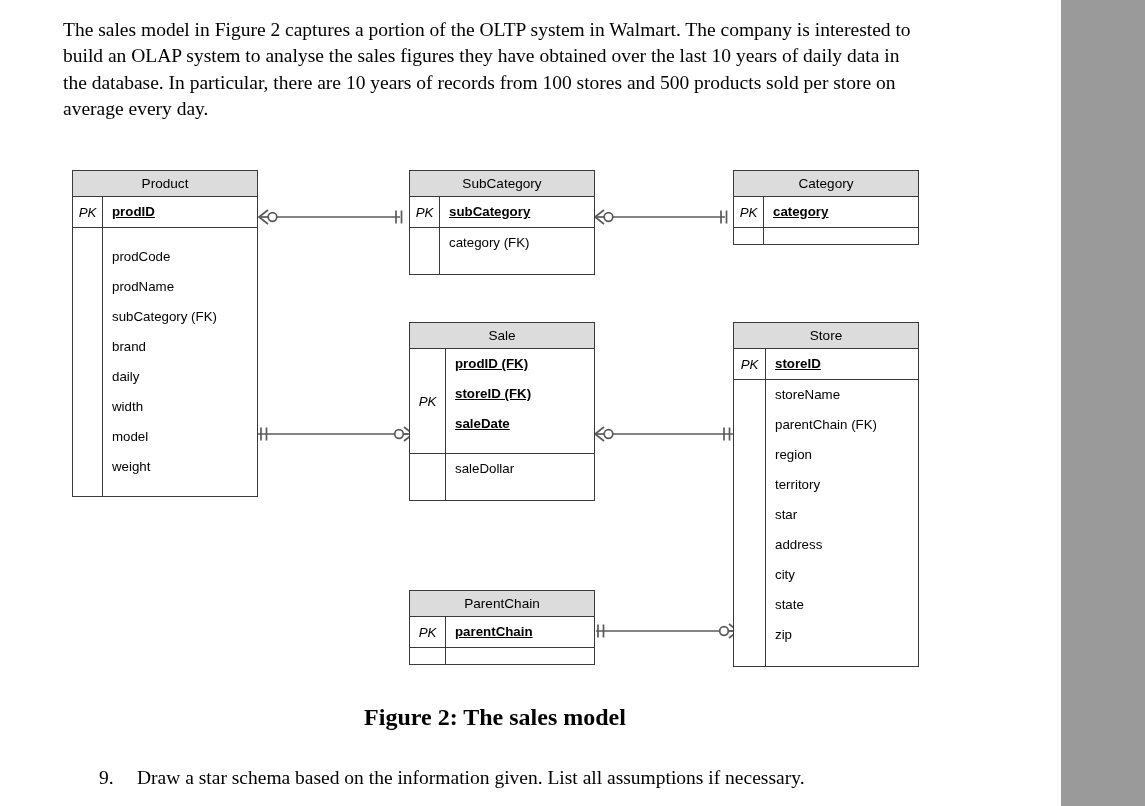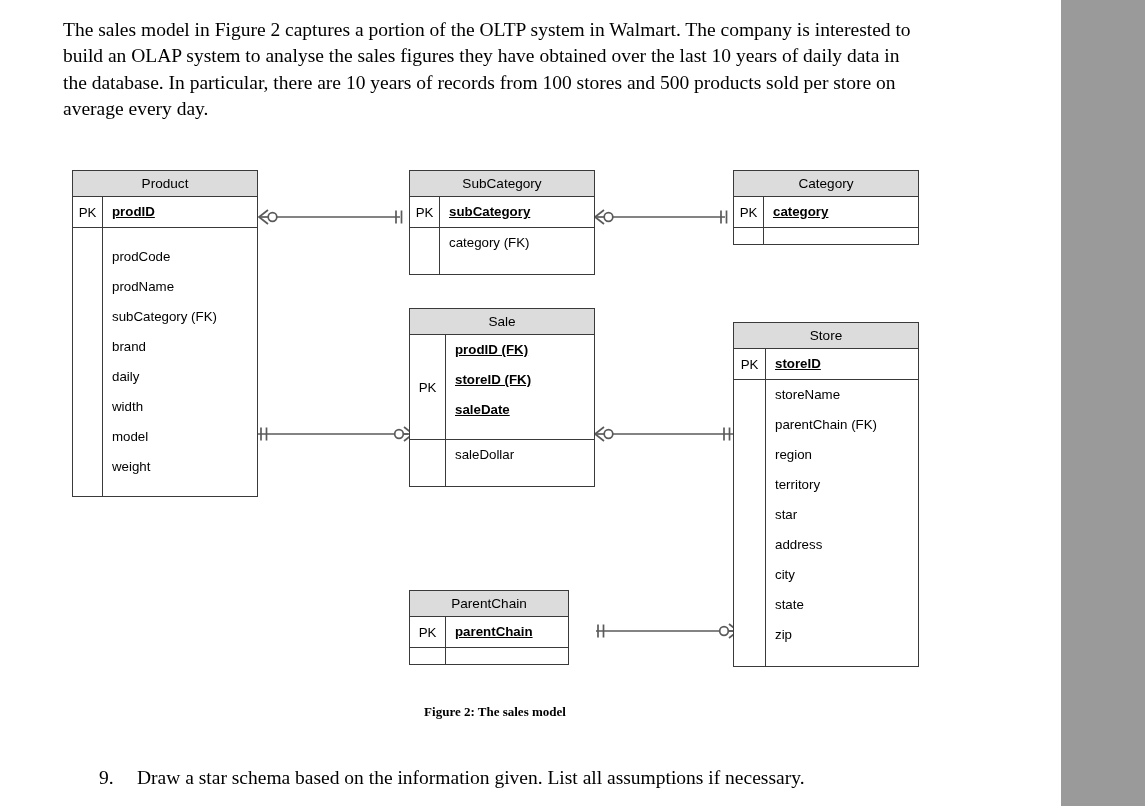--- a/index.html
+++ b/index.html
@@ -39,21 +39,21 @@
     top: 17px;
     width: 852px;
   }
   #figure-caption {
     position: absolute;
     left: 0px;
     top: 704px;
     width: 990px;
     text-align: center;
     font-family: "Liberation Serif", serif;
-    font-size: 13px;
+    font-size: 24px;
     font-weight: bold;
     color: #000000;
   }
   #question-9 {
     position: absolute;
     left: 99px;
     top: 767px;
     width: 880px;
     font-family: "Liberation Serif", serif;
     font-size: 19.5px;
@@ -114,20 +114,21 @@
   }
   .keycol {
     box-sizing: border-box;
     flex: 0 0 auto;
     border-right: 1.6px solid #3a3a3a;
     display: flex;
     align-items: center;
     justify-content: center;
     font-size: 13.3px;
     color: #000000;
+    font-style: italic;
   }
   .attrcol {
     box-sizing: border-box;
     flex: 1 1 auto;
     padding: 0;
   }
   .attr {
     box-sizing: border-box;
     height: 30px;
     line-height: 30px;
@@ -265,21 +266,21 @@
         </div>
       </div>
       <div class="section">
         <div class="keycol" style="width:30px;"></div>
         <div class="attrcol">
           <div class="attr blank"></div>
         </div>
       </div>
     </div>
 
-    <div class="entity" style="left:409px; top:308px; width:186px;">
+    <div class="entity" style="left:409px; top:322px; width:186px;">
       <div class="entity-title">Sale</div>
       <div class="section">
         <div class="keycol" style="width:36px;">PK</div>
         <div class="attrcol">
           <div class="attr key"><span class="u">prodID (FK)</span></div>
           <div class="attr key"><span class="u">storeID (FK)</span></div>
           <div class="attr key"><span class="u">saleDate</span></div>
           <div class="attr pad"></div>
         </div>
       </div>
@@ -310,21 +311,21 @@
           <div class="attr">star</div>
           <div class="attr">address</div>
           <div class="attr">city</div>
           <div class="attr">state</div>
           <div class="attr">zip</div>
           <div class="attr blank"></div>
         </div>
       </div>
     </div>
 
-    <div class="entity" style="left:409px; top:590px; width:160px;">
+    <div class="entity" style="left:409px; top:590px; width:186px;">
       <div class="entity-title">ParentChain</div>
       <div class="section">
         <div class="keycol" style="width:36px;">PK</div>
         <div class="attrcol">
           <div class="attr key"><span class="u">parentChain</span></div>
         </div>
       </div>
       <div class="section">
         <div class="keycol" style="width:36px;"></div>
         <div class="attrcol">

